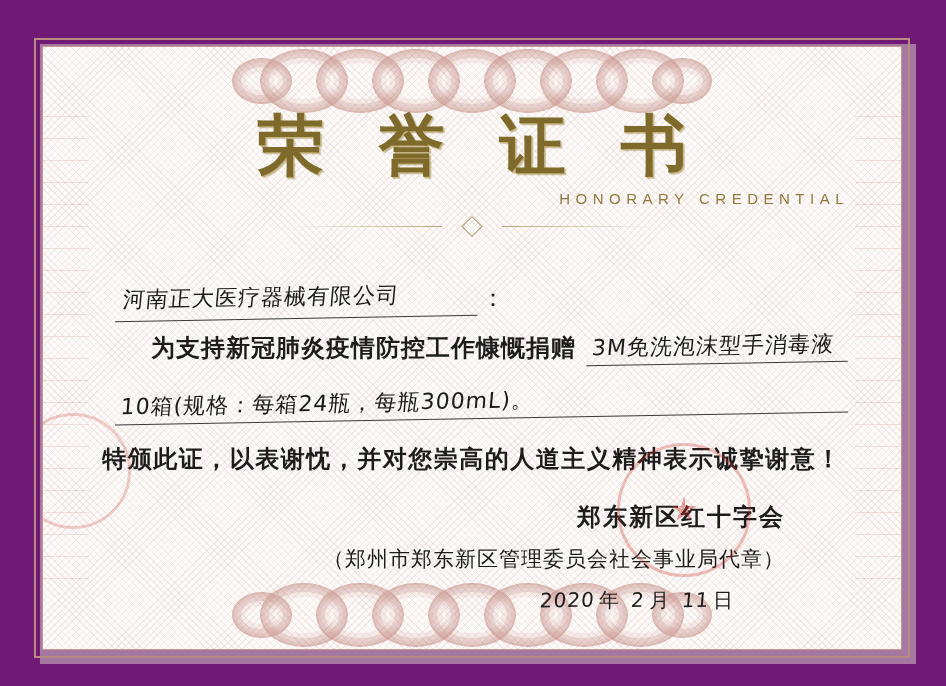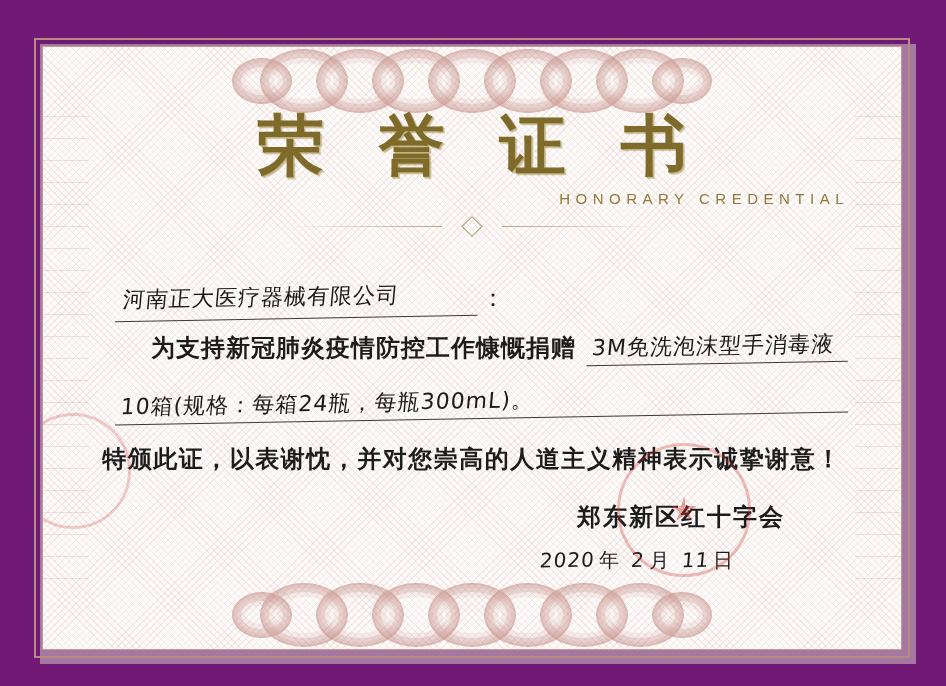--- a/index.html
+++ b/index.html
@@ -383,20 +383,21 @@
         </div>
 
         <div class="second-fill-row">
           <span class="second-fill hand">10箱(规格：每箱24瓶，每瓶300mL)。</span>
         </div>
 
         <div class="closing-row">特颁此证，以表谢忱，并对您崇高的人道主义精神表示诚挚谢意！</div>
 
         <div class="signature-block">
           <div class="org-name">郑东新区红十字会</div>
+          <div class="org-sub">（郑州市郑东新区管理委员会社会事业局代章）</div>
         </div>
 
         <div class="date-row">
           <span class="hand">2020</span><span class="date-unit">年</span>
           <span class="hand">2</span><span class="date-unit">月</span>
           <span class="hand">11</span><span class="date-unit">日</span>
         </div>
 
       </div>
     </div>

